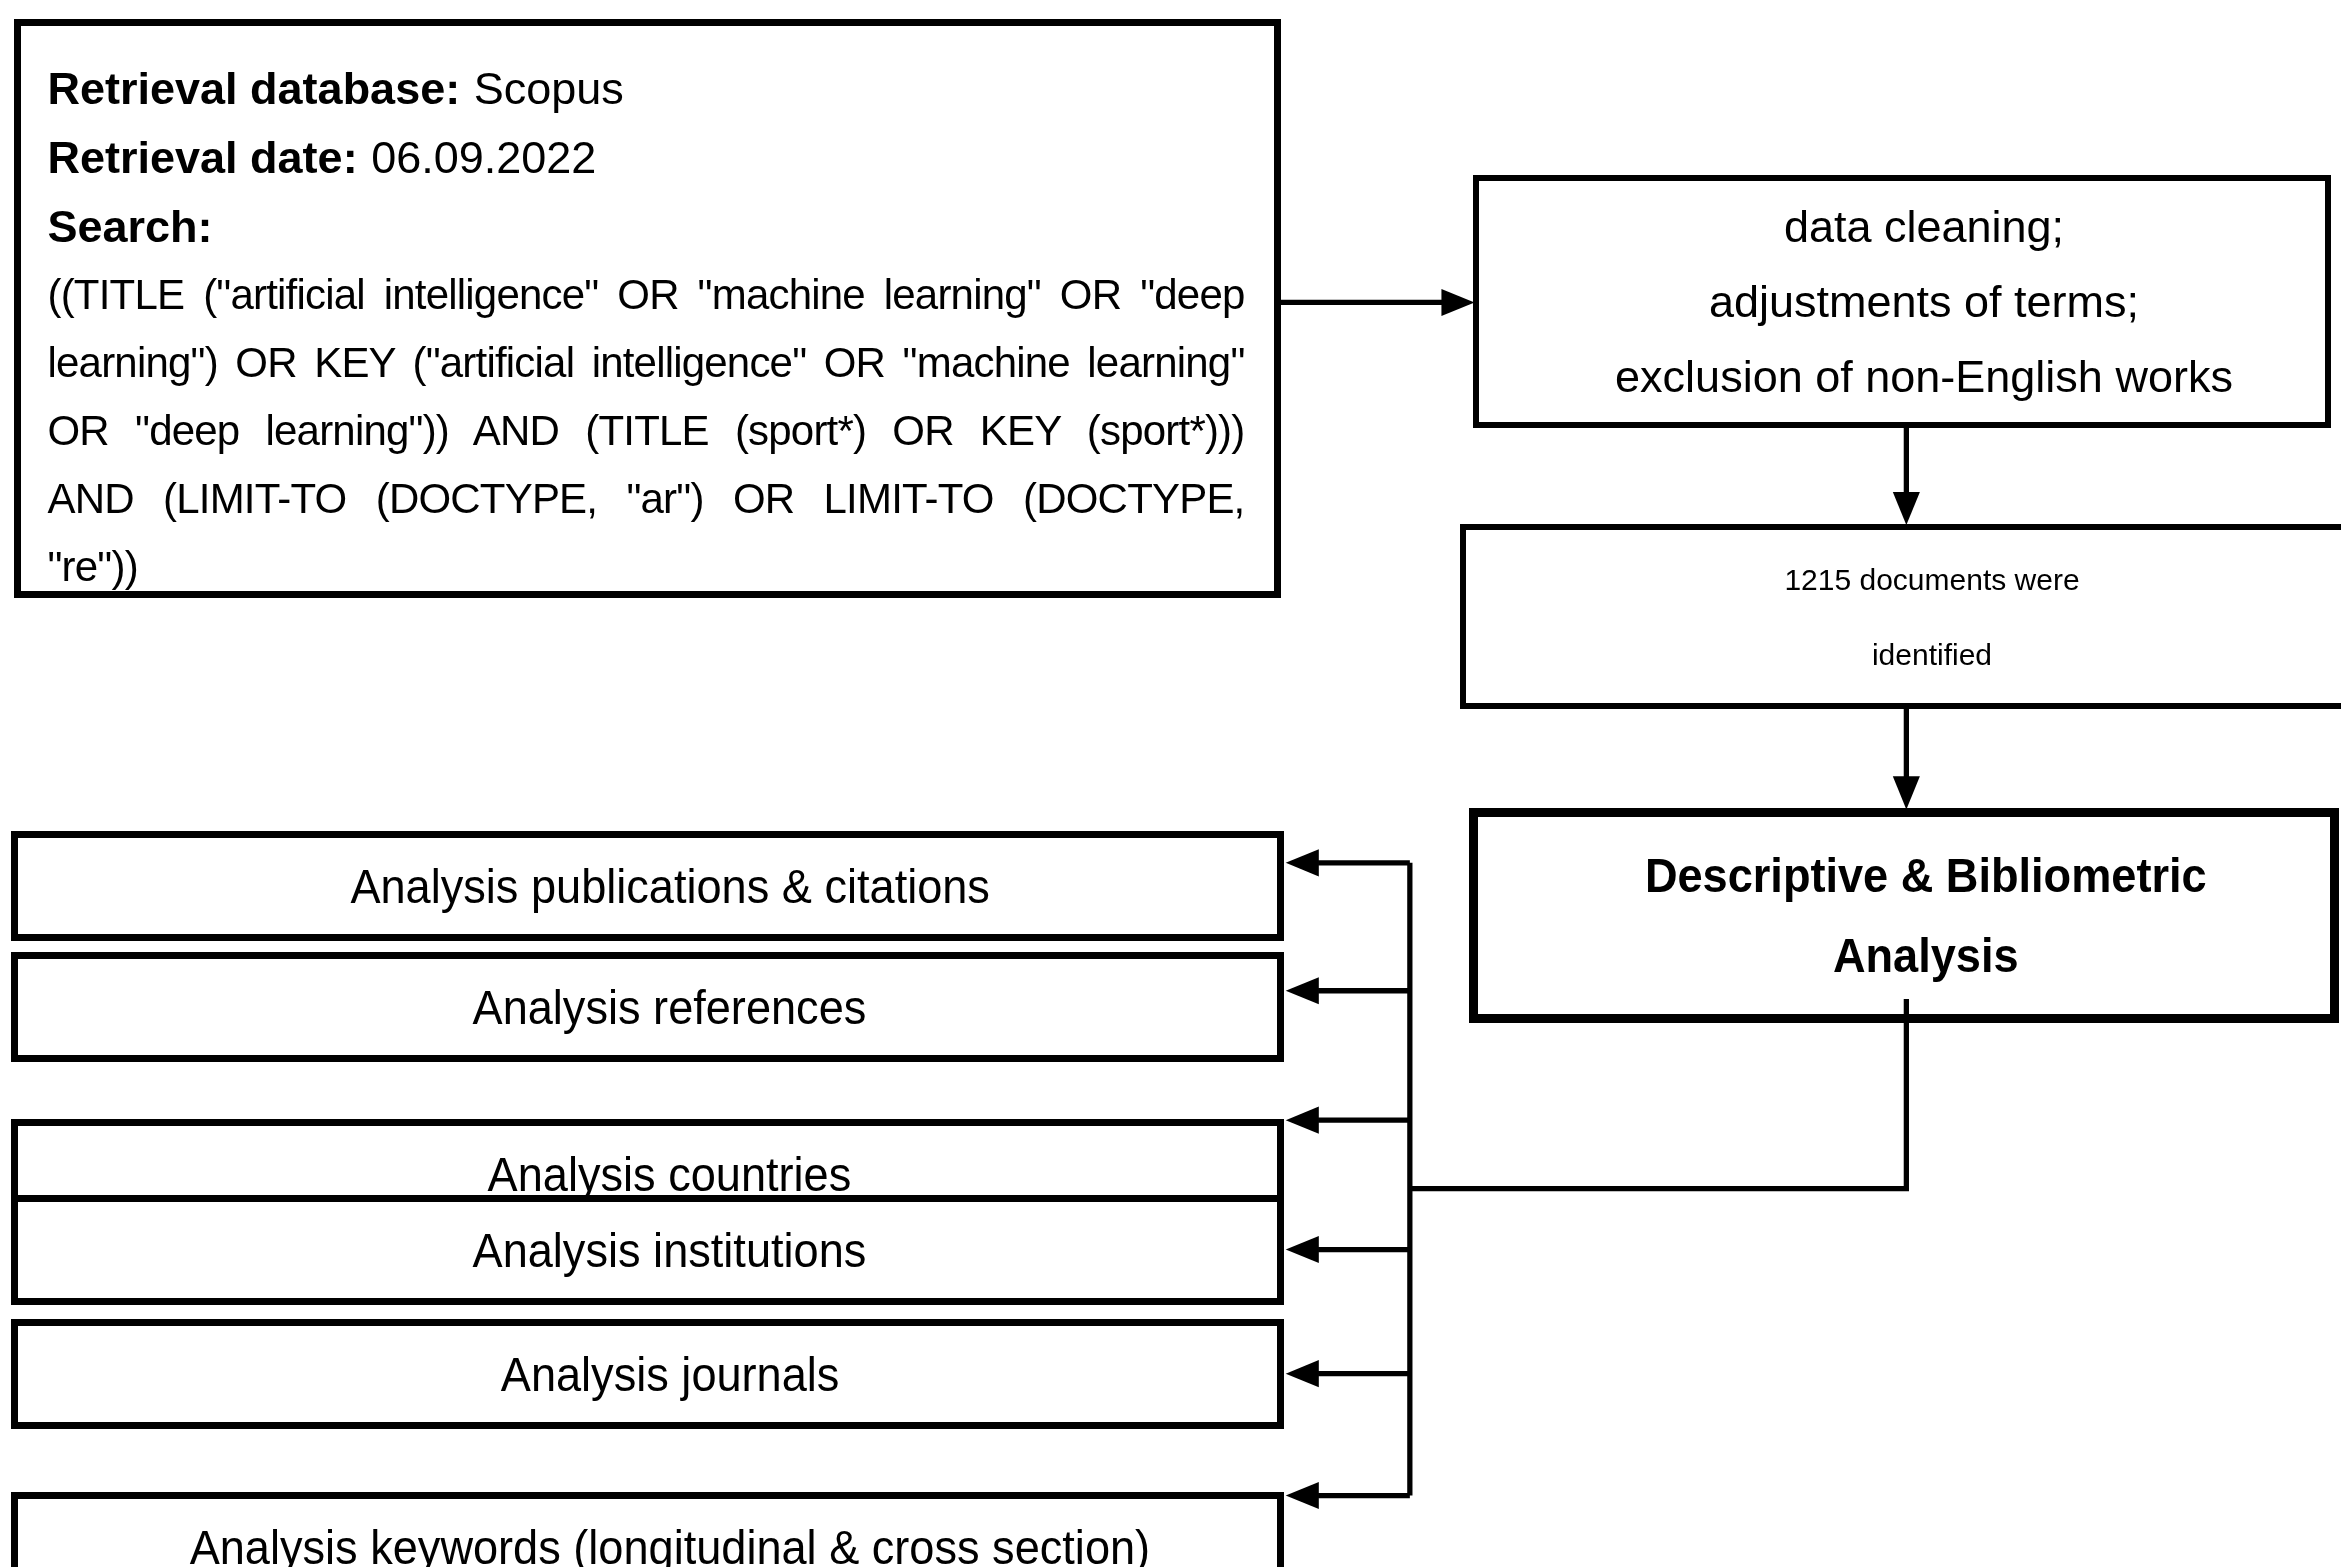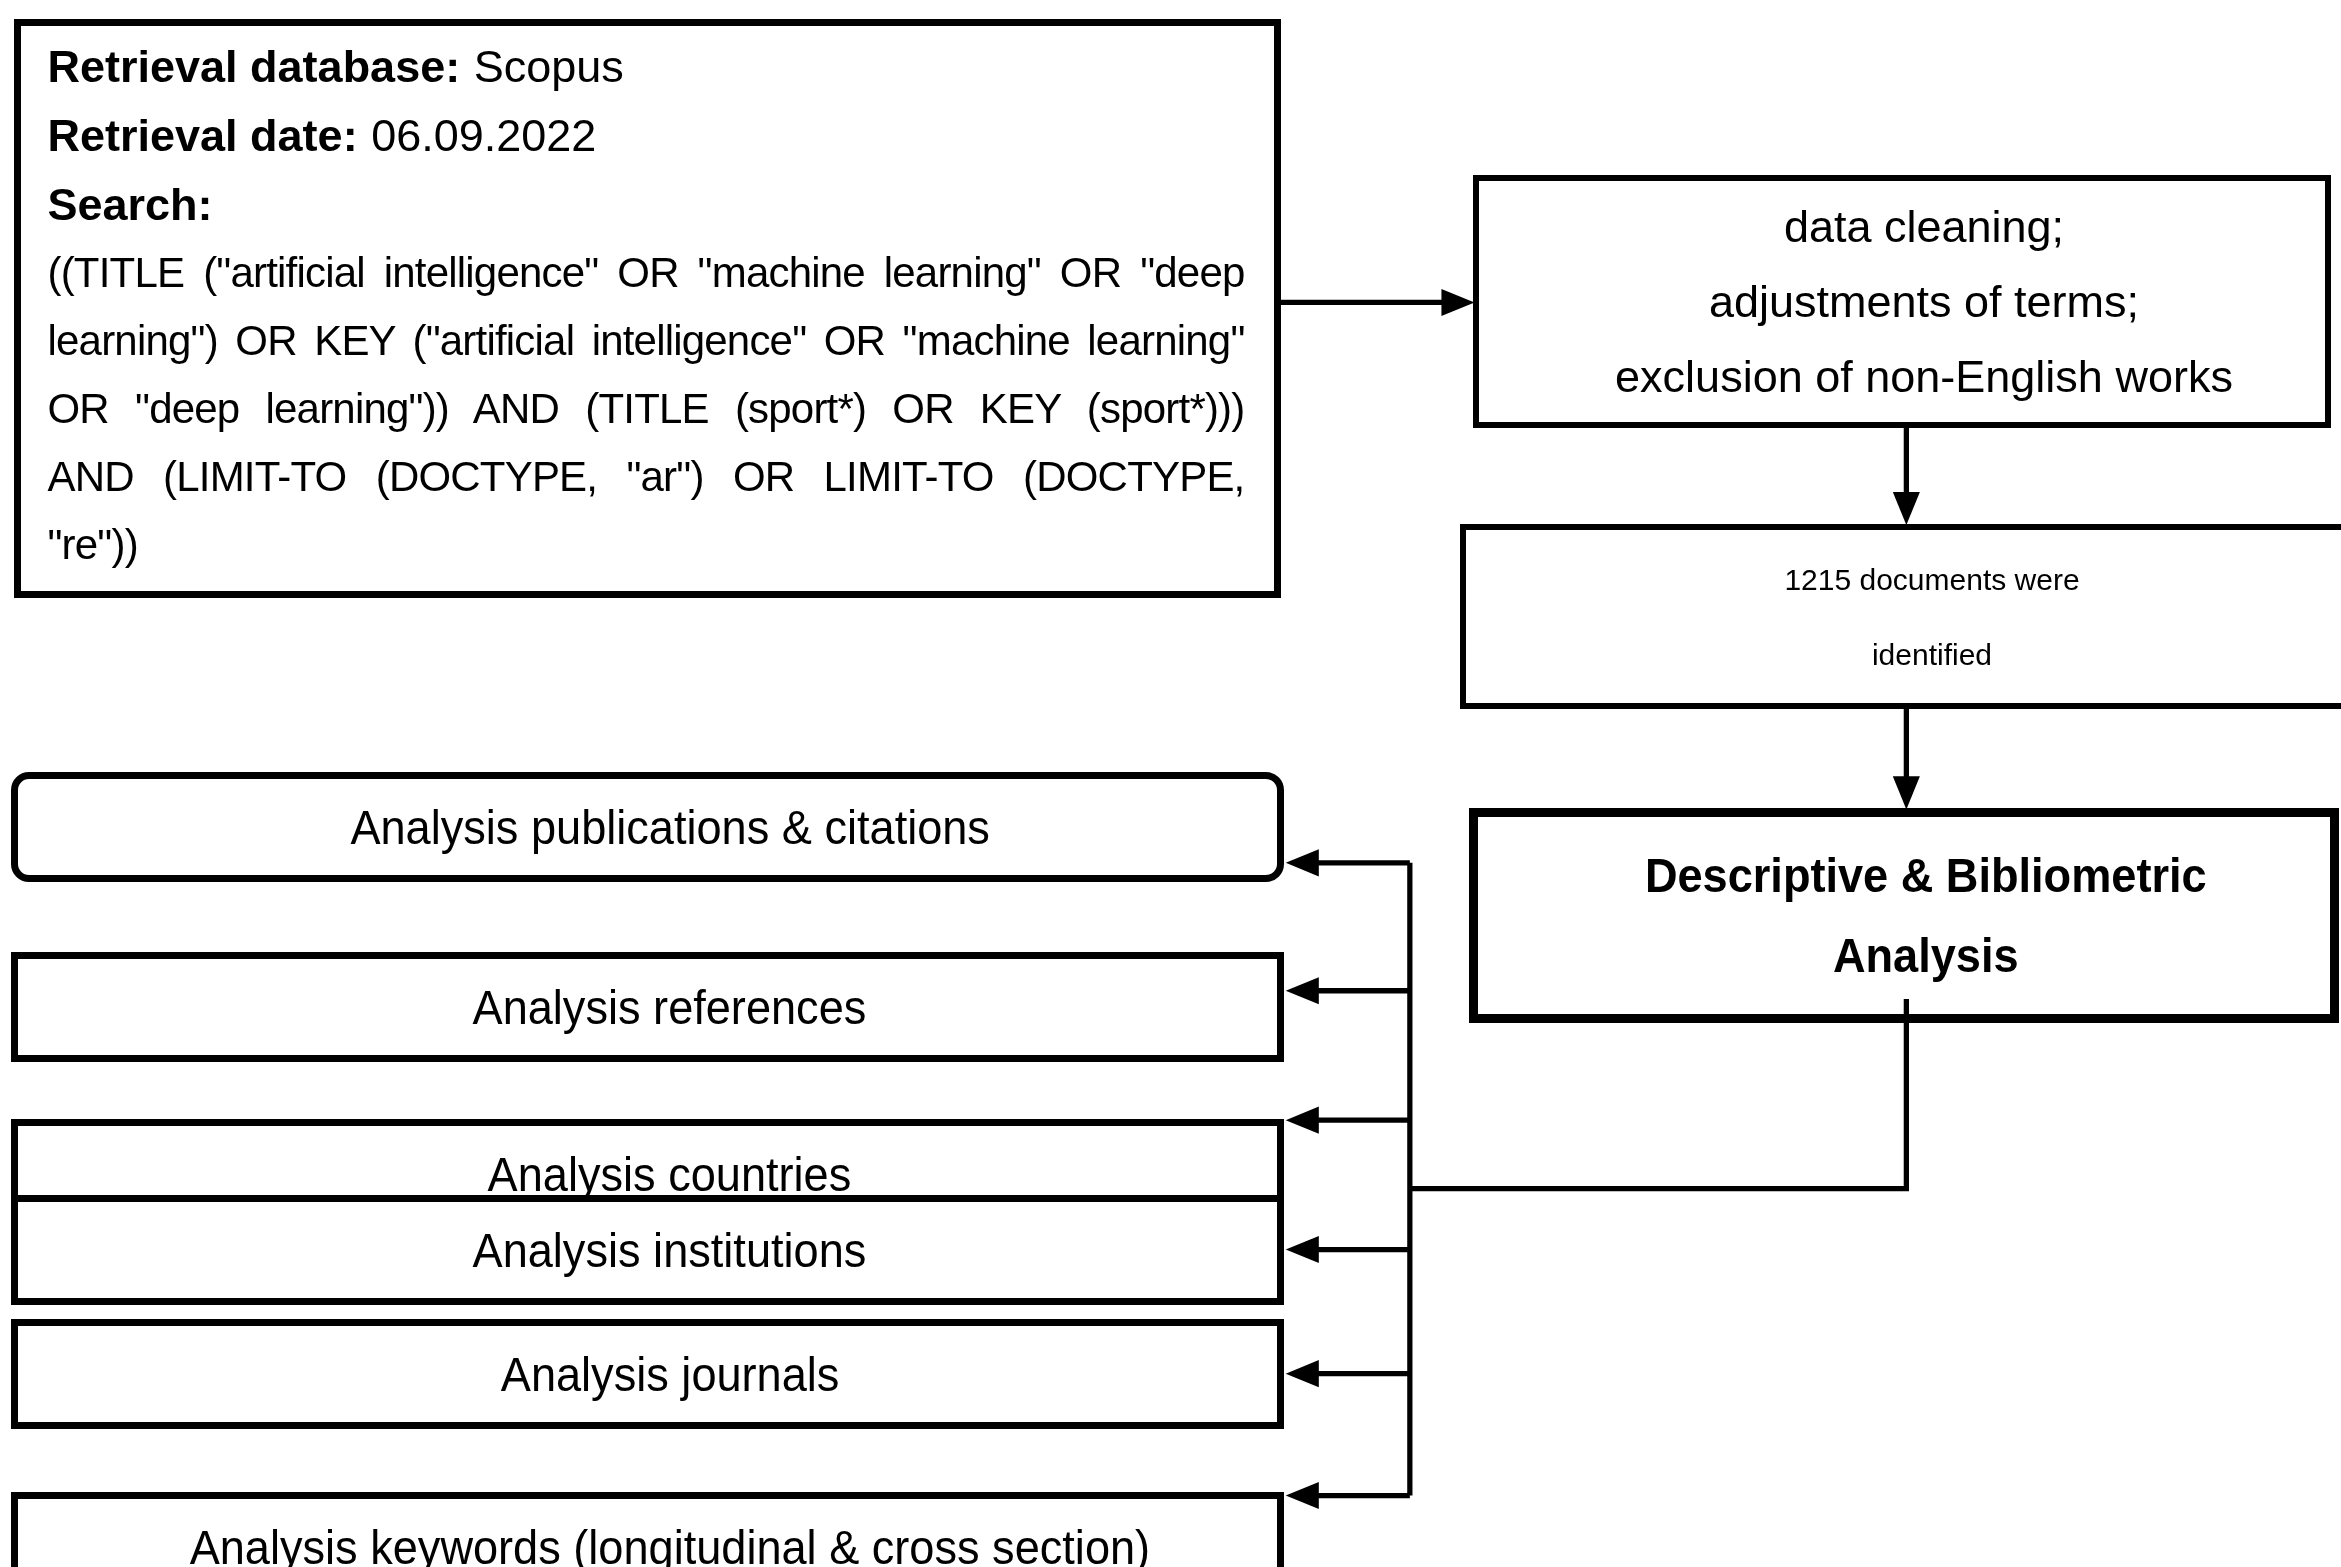--- a/index.html
+++ b/index.html
@@ -26,21 +26,21 @@
   }
   .condensed { display: inline-block; transform: scaleX(0.94); transform-origin: center; white-space: nowrap; }
 
   
   .search-box {
     left: 13.5px; top: 19px;
     width: 1267px; height: 579px;
     border-width: 7.5px;
     display: block;
     text-align: left;
-    padding: 6px 29px 0 27px;
+    padding: 28px 29px 0 27px;
   }
   .search-header { font-size: 45px; line-height: 69px; font-weight: bold; white-space: nowrap; }
   .search-header .label { margin-right: 13.5px; }
   .search-header .value { font-weight: normal; }
   .search-query {
     font-size: 42px;
     line-height: 68px;
     letter-spacing: -0.8px;
     word-spacing: 5.3px;
     text-align: justify;
@@ -50,21 +50,21 @@
   .cleaning-box   { left: 1473px; top: 175px;  width: 858px; height: 253px; font-size: 45px; line-height: 75px; }
   .identified-box { left: 1460px; top: 524px;  width: 900px; height: 185px; font-size: 30px; line-height: 75px; }
   .analysis-main-box {
     left: 1469px; top: 808px; width: 870px; height: 215px;
     border-width: 9.8px;
     font-size: 48px; line-height: 80px; font-weight: bold;
   }
 
   
   .analysis-box { left: 11.3px; width: 1273px; height: 110px; border-width: 7.5px; font-size: 48px; }
-  .pos-1 { top: 772px; border-radius: 18px; }
+  .pos-1 { top: 831px; }
   .pos-2 { top: 952px; }
   .pos-3 { top: 1119px; }
   .pos-4 { top: 1195px; }
   .pos-5 { top: 1319px; }
   .pos-6 { top: 1492px; }
 
   .connector-overlay {
     position: absolute;
     left: 0; top: 0;
     width: 2342px; height: 1567px;

